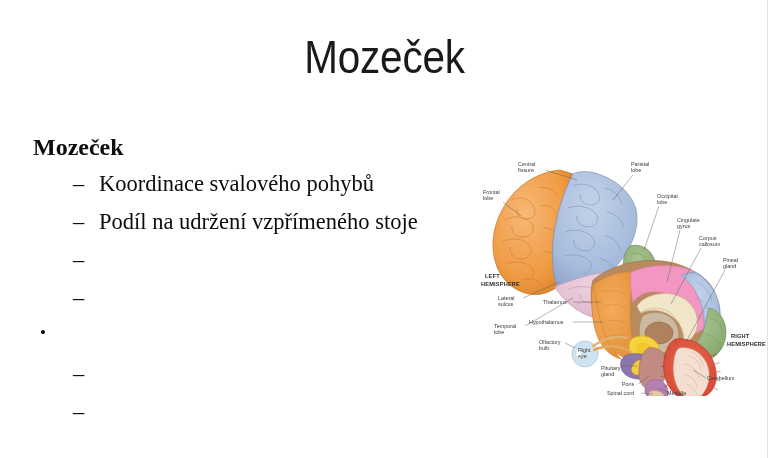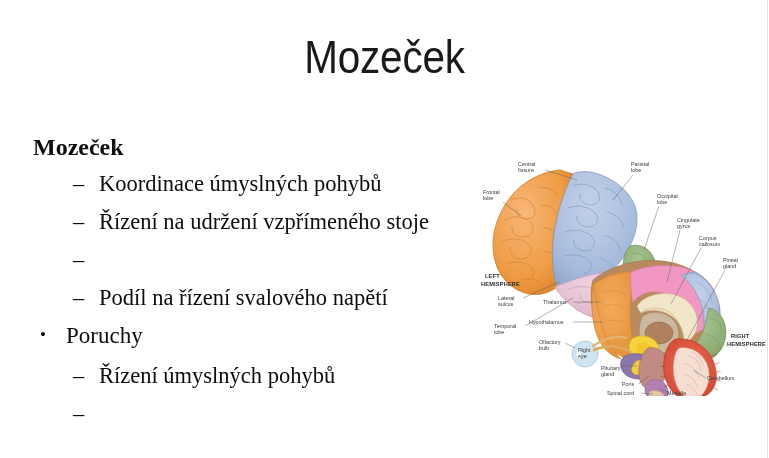--- a/index.html
+++ b/index.html
@@ -125,45 +125,42 @@
   <div id="slide-right-rule"></div>
 
   <div id="title">Mozeček</div>
 
   <div id="body-column">
 
     <div class="heading-line">Mozeček</div>
 
     <div class="bullet-row level2">
       <span class="bullet-mark">–</span>
-      <span class="bullet-text">Koordinace úmyslných pohybů</span>
-    </div>
-
-    <div class="bullet-row level2">
-      <span class="bullet-mark">–</span>
-      <span class="bullet-text">Řízení na udržení vzpřímeného stoje</span>
-    </div>
-
-    <div class="bullet-row level2">
-      <span class="bullet-mark">–</span>
-    </div>
-
-    <div class="bullet-row level2">
-      <span class="bullet-mark">–</span>
-      <span class="bullet-text">Podíl na řízení svalového napětí</span>
+      <span class="bullet-text">Koordinace svalového pohybů</span>
+    </div>
+
+    <div class="bullet-row level2">
+      <span class="bullet-mark">–</span>
+      <span class="bullet-text">Podíl na udržení vzpřímeného stoje</span>
+    </div>
+
+    <div class="bullet-row level2">
+      <span class="bullet-mark">–</span>
+    </div>
+
+    <div class="bullet-row level2">
+      <span class="bullet-mark">–</span>
     </div>
 
     <div class="bullet-row level1">
       <span class="bullet-mark">•</span>
-      <span class="bullet-text">Poruchy</span>
-    </div>
-
-    <div class="bullet-row level2">
-      <span class="bullet-mark">–</span>
-      <span class="bullet-text">Řízení úmyslných pohybů</span>
+    </div>
+
+    <div class="bullet-row level2">
+      <span class="bullet-mark">–</span>
     </div>
 
     <div class="bullet-row level2">
       <span class="bullet-mark">–</span>
     </div>
 
   </div>
 
   <div id="brain-figure">
     <svg viewBox="0 0 285 238" xmlns="http://www.w3.org/2000/svg">

